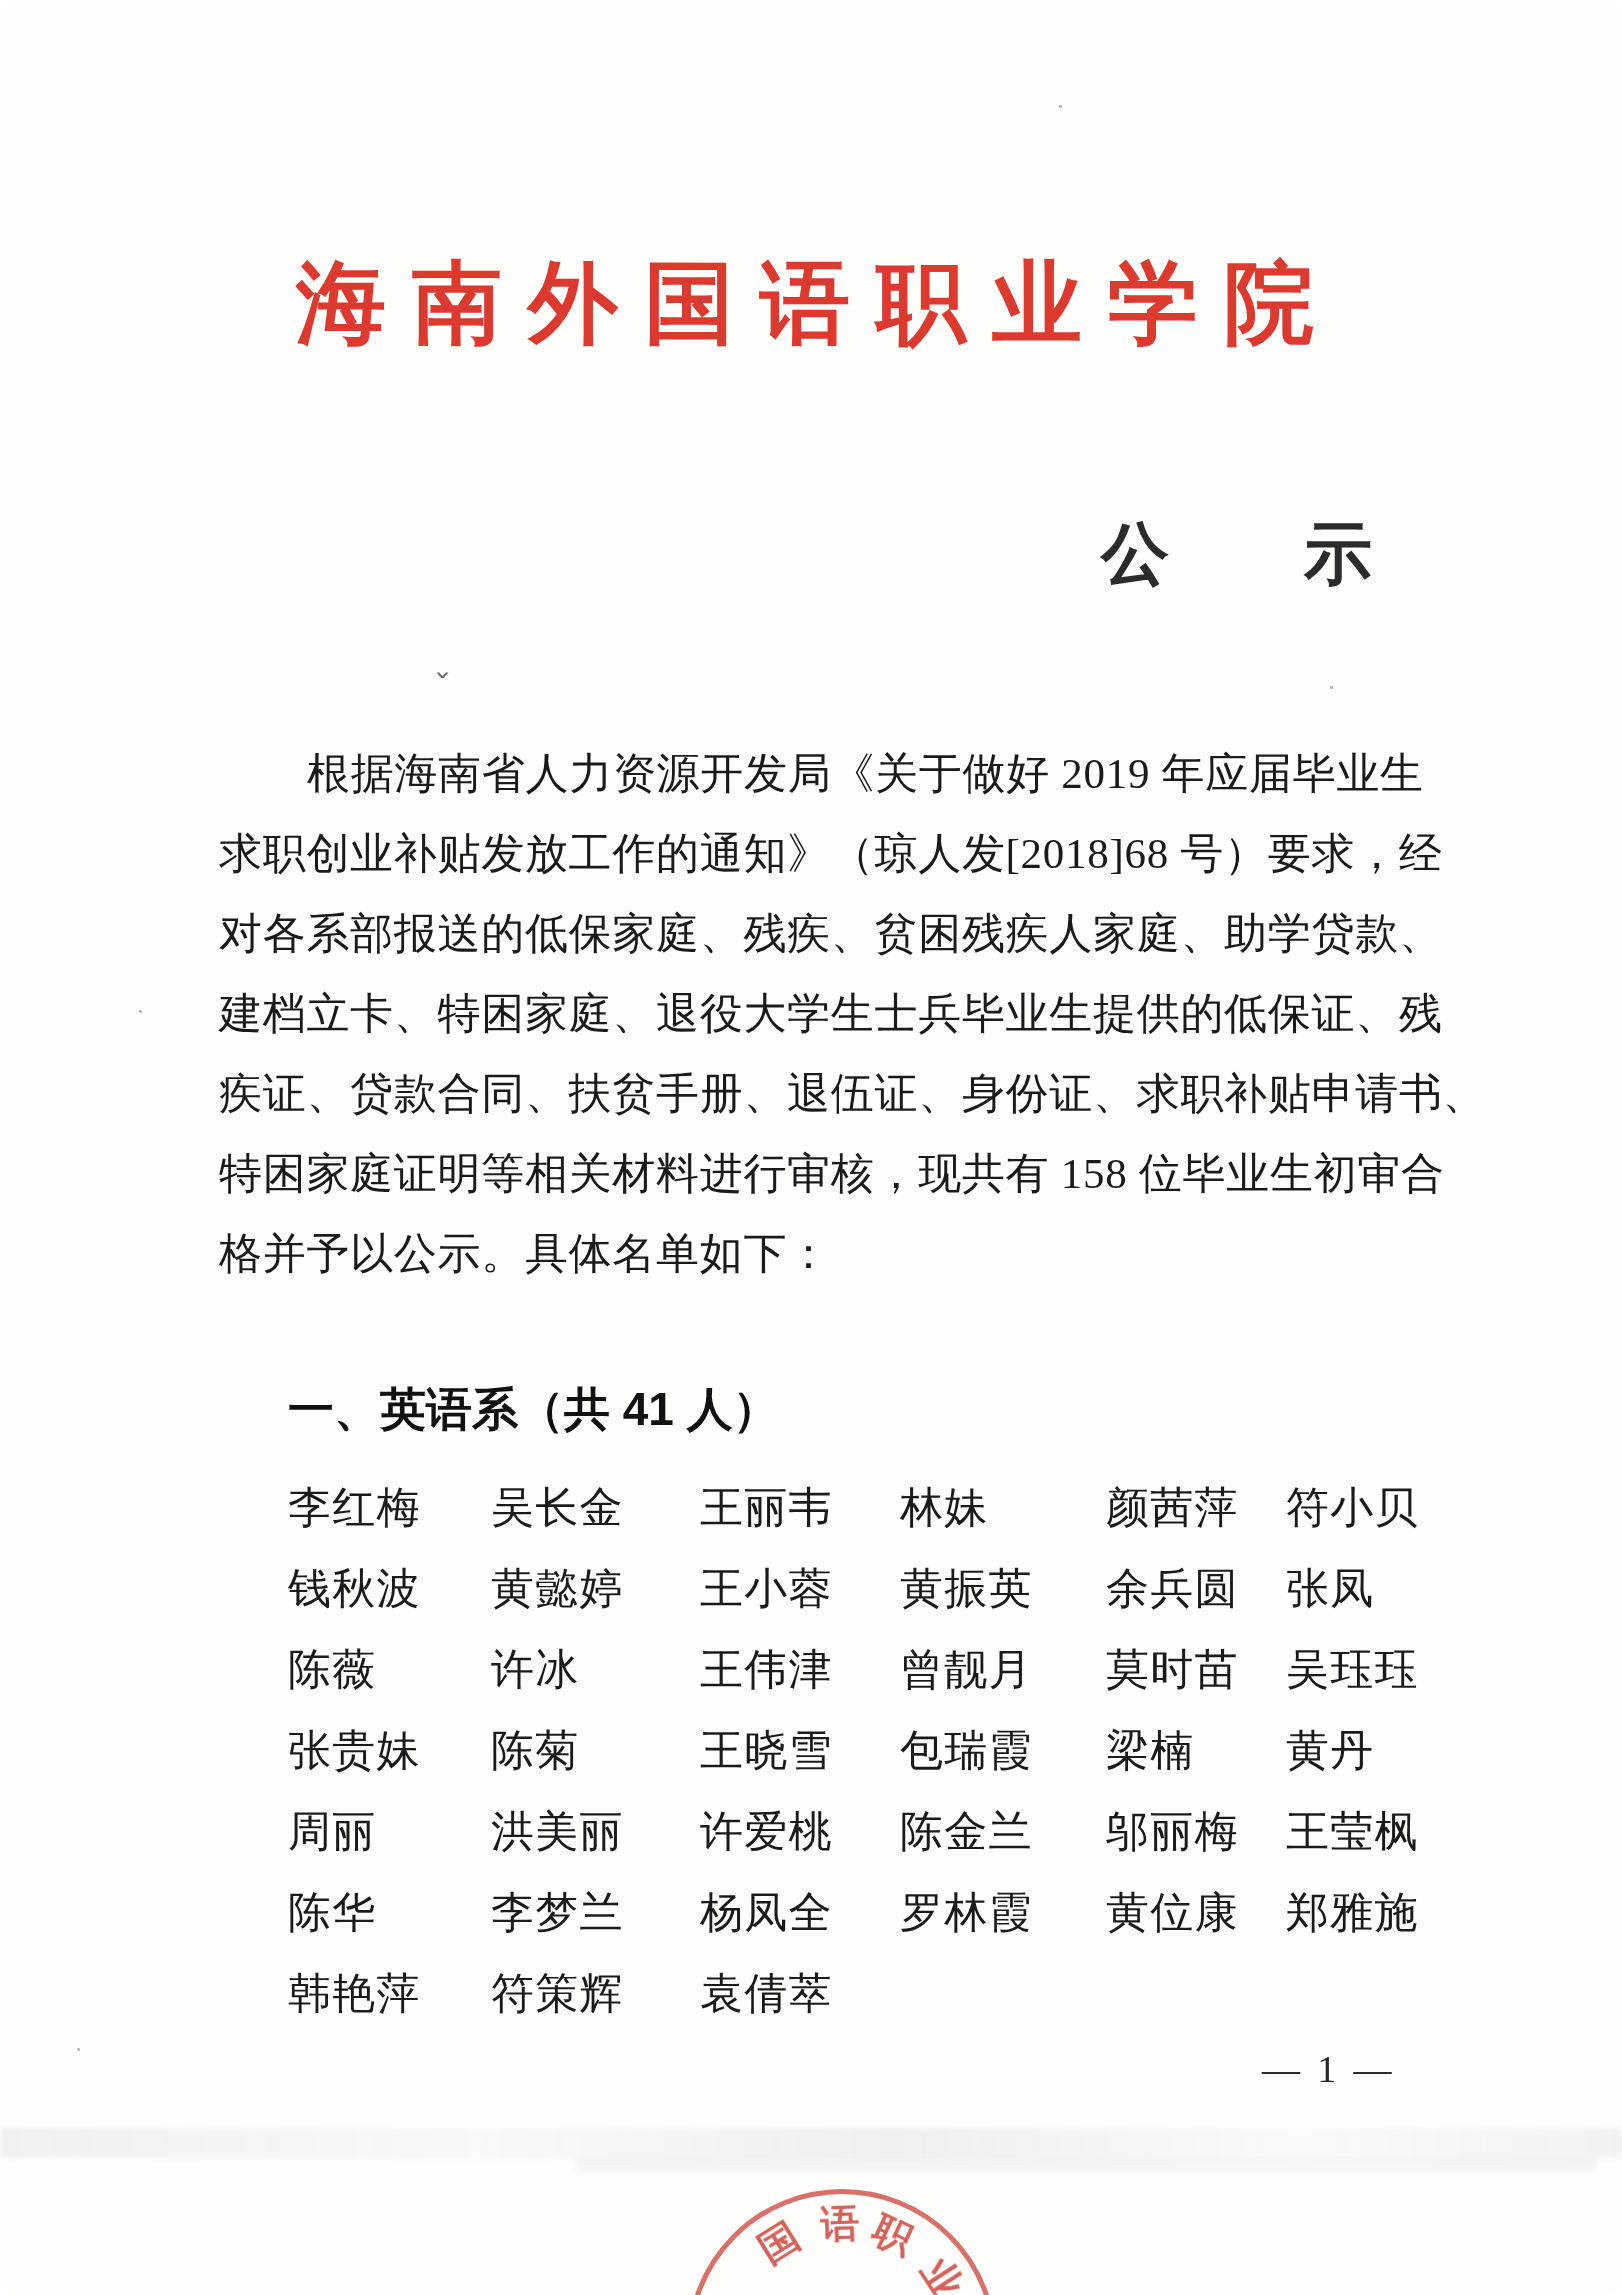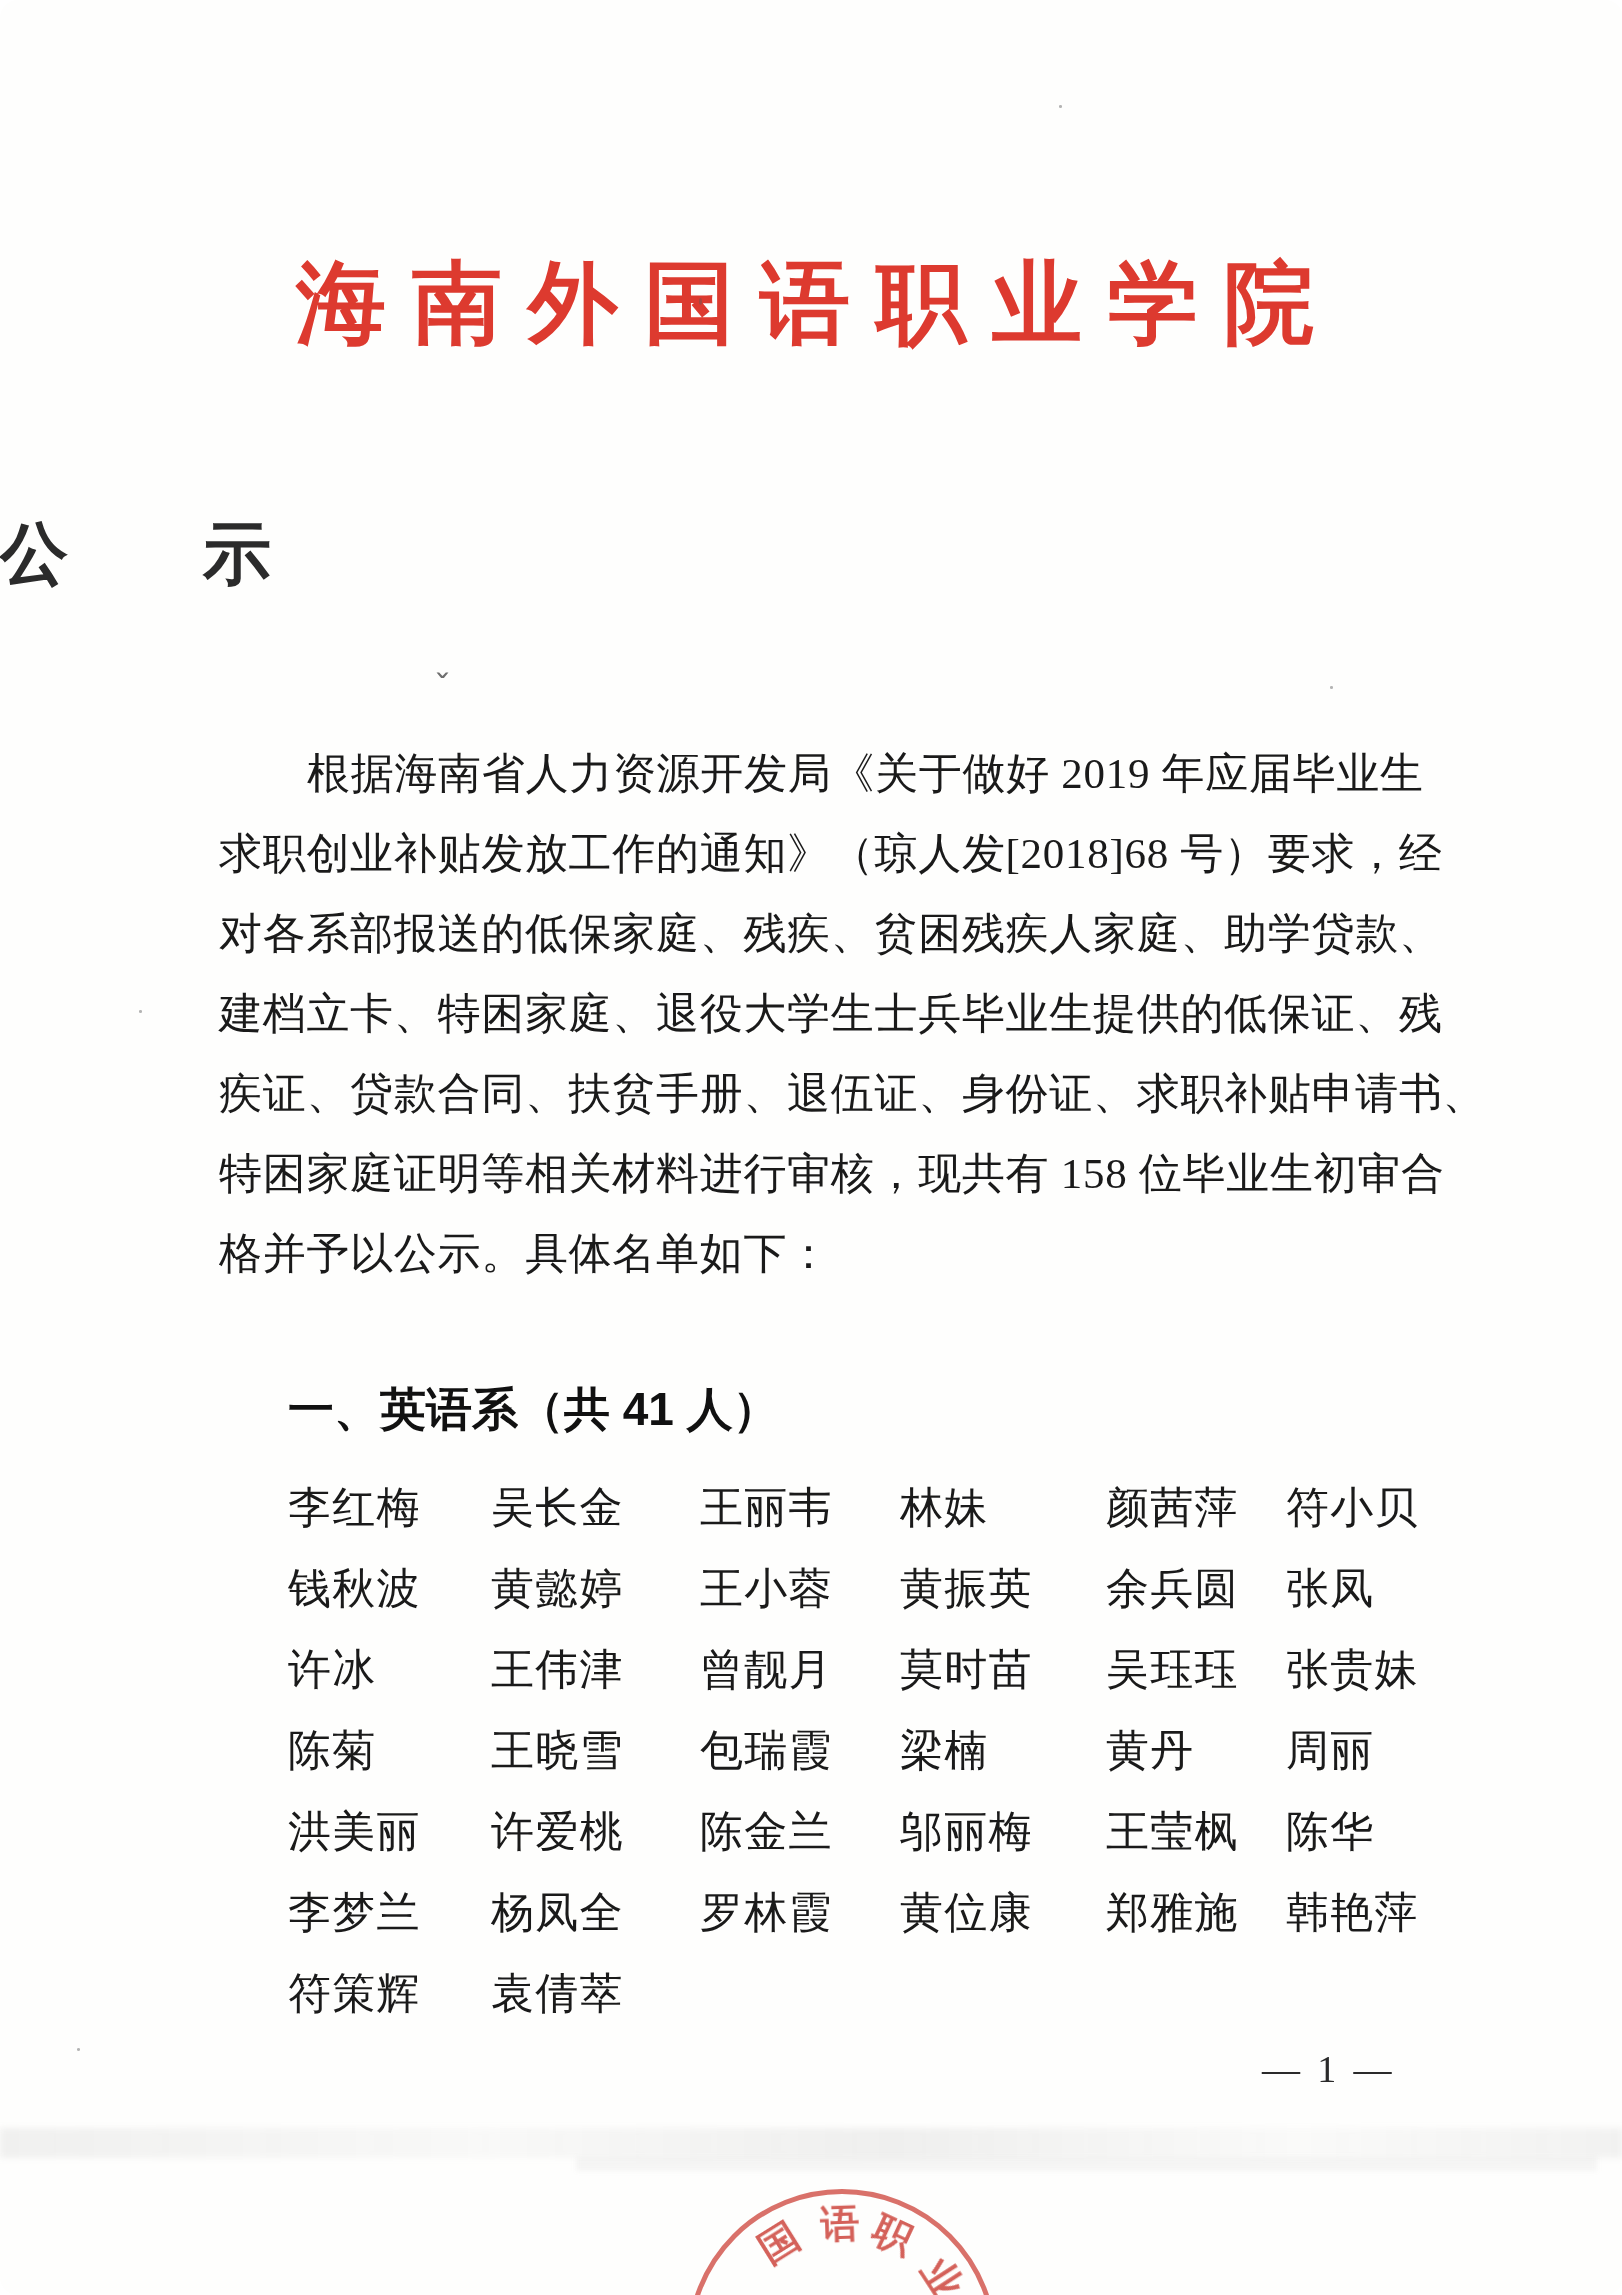--- a/index.html
+++ b/index.html
@@ -30,21 +30,21 @@
     color: #dd3a2f;
     font-family: "Liberation Serif", "DejaVu Serif", serif;
   }
 
   
   .notice-heading {
     position: absolute;
     top: 509px;
     left: 0;
     width: 1372px;
-    text-align: left;
+    text-align: right;
     font-size: 68px;
     font-weight: 600;
     color: #2b2b2b;
     white-space: nowrap;
   }
   .notice-heading .h-gap { display: inline-block; width: 135px; }
 
   
   .check-mark {
     position: absolute;
@@ -203,20 +203,21 @@
       <div class="name-cell">王丽韦</div>
       <div class="name-cell">林妹</div>
       <div class="name-cell">颜茜萍</div>
       <div class="name-cell">符小贝</div>
       <div class="name-cell">钱秋波</div>
       <div class="name-cell">黄懿婷</div>
       <div class="name-cell">王小蓉</div>
       <div class="name-cell">黄振英</div>
       <div class="name-cell">余兵圆</div>
       <div class="name-cell">张凤</div>
+      <div class="name-cell">陈薇</div>
       <div class="name-cell">许冰</div>
       <div class="name-cell">王伟津</div>
       <div class="name-cell">曾靓月</div>
       <div class="name-cell">莫时苗</div>
       <div class="name-cell">吴珏珏</div>
       <div class="name-cell">张贵妹</div>
       <div class="name-cell">陈菊</div>
       <div class="name-cell">王晓雪</div>
       <div class="name-cell">包瑞霞</div>
       <div class="name-cell">梁楠</div>

